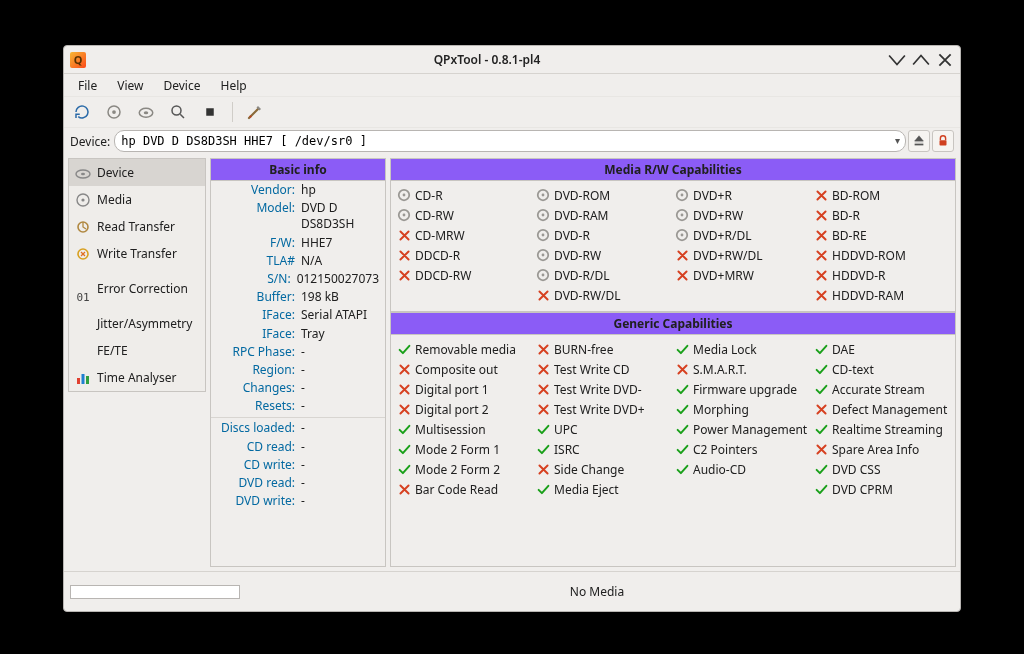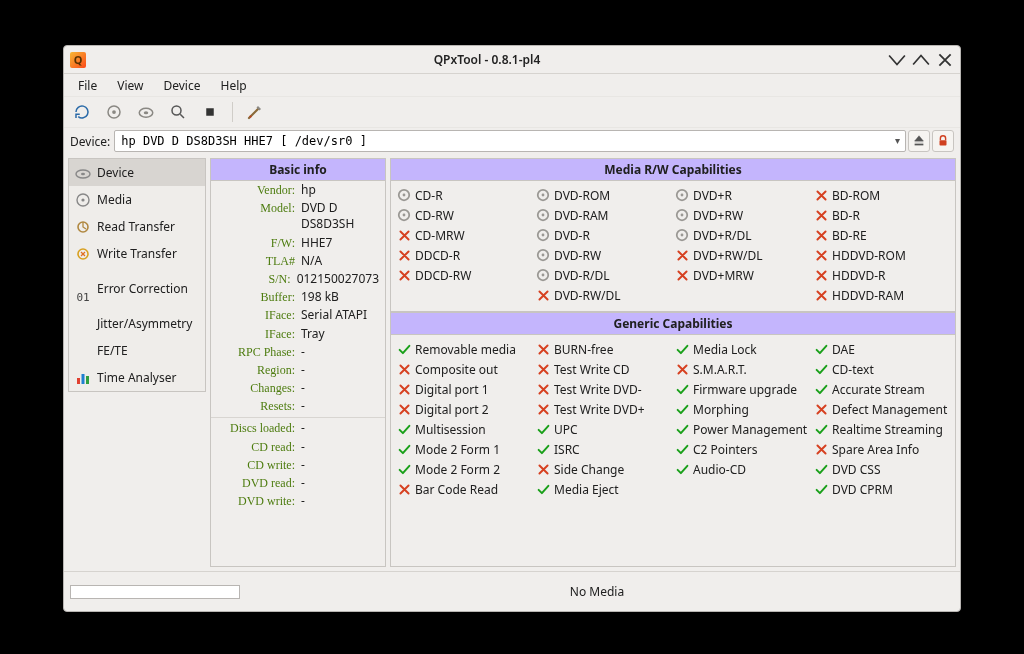--- a/index.html
+++ b/index.html
@@ -46,46 +46,46 @@
   .toolbar { height:32px; display:flex; align-items:center; gap:8px; padding:0 6px; border-top:1px solid #e8e6e3; border-bottom:1px solid #e8e6e3;}
   .tbtn { width:24px;height:24px;display:flex;align-items:center;justify-content:center;cursor:pointer;border-radius:3px;}
   .tbtn svg{width:18px;height:18px;}
   .tsep{width:1px;height:20px;background:#d0cdc8;margin:0 2px;}
 
   
   .devrow { height:26px; display:flex; align-items:center; gap:2px; padding:2px 6px;}
   .devrow label { padding-right:2px; }
   .devrow select {
     flex:1; height:22px; font-family:monospace; font-size:12px;
-    background:#fff; border:1px solid #b8b5b2; border-radius:2px;
+    background:#fff; border:1px solid #b8b5b2; border-radius:10px;
     padding:0 20px 0 6px;
     appearance:none;
   }
   .devrow .selwrap { flex:1; position:relative; display:flex;}
   .devrow .selwrap::after{content:"▾";position:absolute;right:6px;top:3px;color:#555;pointer-events:none;font-size:10px;}
   .smbtn{width:22px;height:22px;display:flex;align-items:center;justify-content:center;border:1px solid #c8c5c1;border-radius:3px;background:#f6f4f1;cursor:pointer;}
   .smbtn svg{width:14px;height:14px;}
 
   
   .main { flex:1; display:flex; gap:4px; padding:4px; overflow:hidden;}
   .sidebar { width:138px; display:flex; flex-direction:column; }
   .sidelist { border:1px solid #c8c5c1; background:#efedea; flex:0 0 auto;}
   .side-item { display:flex; align-items:center; gap:6px; padding:5px 6px; cursor:pointer; font-size:12px;}
   .side-item.sel { background:#d8d5d1;}
   .side-item .sicon{width:16px;height:16px;display:flex;align-items:center;justify-content:center;}
 
   .content { flex:1; display:flex; gap:4px; overflow:hidden;}
   .basic { width:176px; border:1px solid #c8c5c1;}
   .caps { flex:1; display:flex; flex-direction:column; gap:0;}
-  .pane-hd { text-align:center; font-weight:bold; padding:2px 0; border-bottom:1px solid #c8c5c1; background:#c4b5fd;}
+  .pane-hd { text-align:center; font-weight:bold; padding:2px 0; border-bottom:1px solid #c8c5c1; background:#8b5cf6;}
   .caps .pane-hd { border:1px solid #c8c5c1; border-bottom:1px solid #c8c5c1;}
   .caps-box { border:1px solid #c8c5c1; border-top:none;}
 
   .kv { display:flex; gap:6px; padding:1px 6px; font-size:12px; line-height:1.35;}
-  .kv .k { width:78px; text-align:right; color:#4d7c0f;font-family:Liberation Serif, serif;}
+  .kv .k { width:78px; text-align:right; color:#0369a1;}
   .kv .v { flex:1; }
   .kv.sep { border-top:1px solid #d8d5d1; margin-top:2px; padding-top:2px;}
 
   .cap-grid { display:grid; grid-template-columns: repeat(4, 1fr); gap:0 4px; padding:4px 6px 6px 6px;}
   .cap { display:flex; align-items:center; gap:4px; padding:1.5px 0; font-size:12px; white-space:nowrap;}
   .ic { width:14px; height:14px; display:inline-flex; align-items:center; justify-content:center; flex:0 0 14px;}
   .ic.disc svg circle.o{fill:none;stroke:#9a9894;stroke-width:2;}
   .ic.disc svg circle.i{fill:#9a9894;}
   .ic.ok{color:#1aa01a;}
   .ic.no{color:#d64020;}

